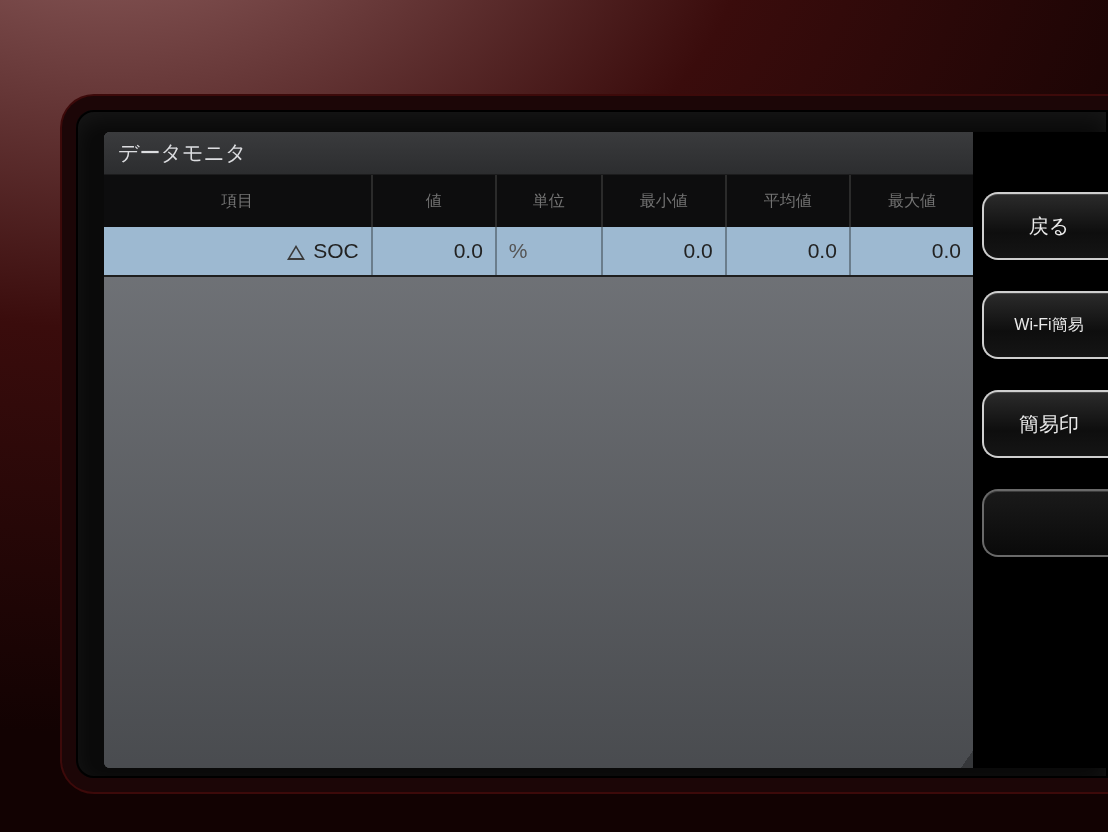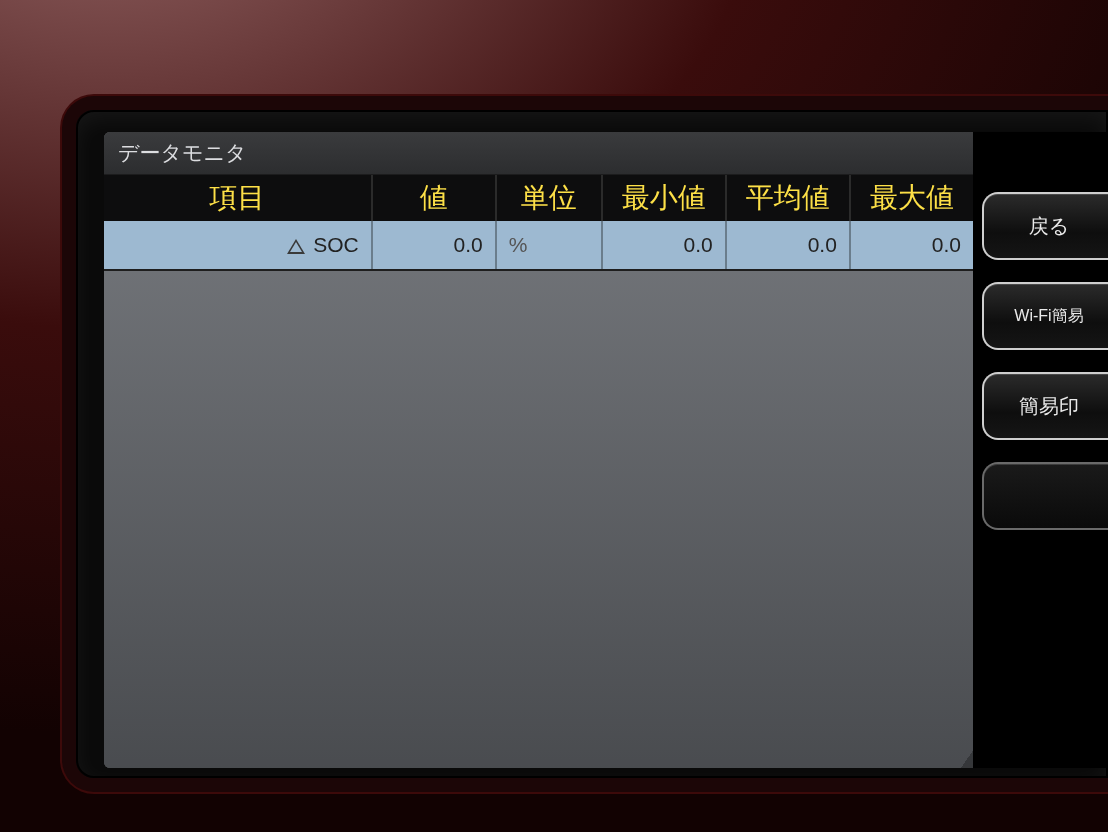--- a/index.html
+++ b/index.html
@@ -72,24 +72,24 @@
   }
 
   
   .table {
     flex: 0 0 auto;
     width: 100%;
     border-collapse: collapse;
   }
   .table th {
     background: #0d0d0e;
-    color: #fde047;
+    color: #737373;
     font-weight: normal;
-    font-size: 28px;
-    height: 46px;
+    font-size: 16px;
+    height: 52px;
     text-align: center;
     border-right: 2px solid #2b2b2b;
     padding: 0 8px;
   }
   .table th:last-child { border-right: none; }
   .col-item   { width: 290px; }
   .col-value  { width: 120px; }
   .col-unit   { width: 100px; }
   .col-min    { width: 120px; }
   .col-avg    { width: 120px; }
@@ -149,21 +149,21 @@
     border-top: 2px solid #1e1e1e;
   }
 
   
   .side-buttons {
     flex: 0 0 132px;
     background: #000;
     display: flex;
     flex-direction: column;
     padding: 60px 0 0 6px;
-    gap: 22px;
+    gap: 31px;
     box-sizing: border-box;
   }
   .side-btn {
     height: 64px;
     border: 2px solid #cfcfcf;
     border-right: none;
     border-radius: 16px 0 0 16px;
     background: linear-gradient(#2b2b2b, #0e0e0e 60%, #151515);
     color: #eaeaea;
     font-size: 20px;

